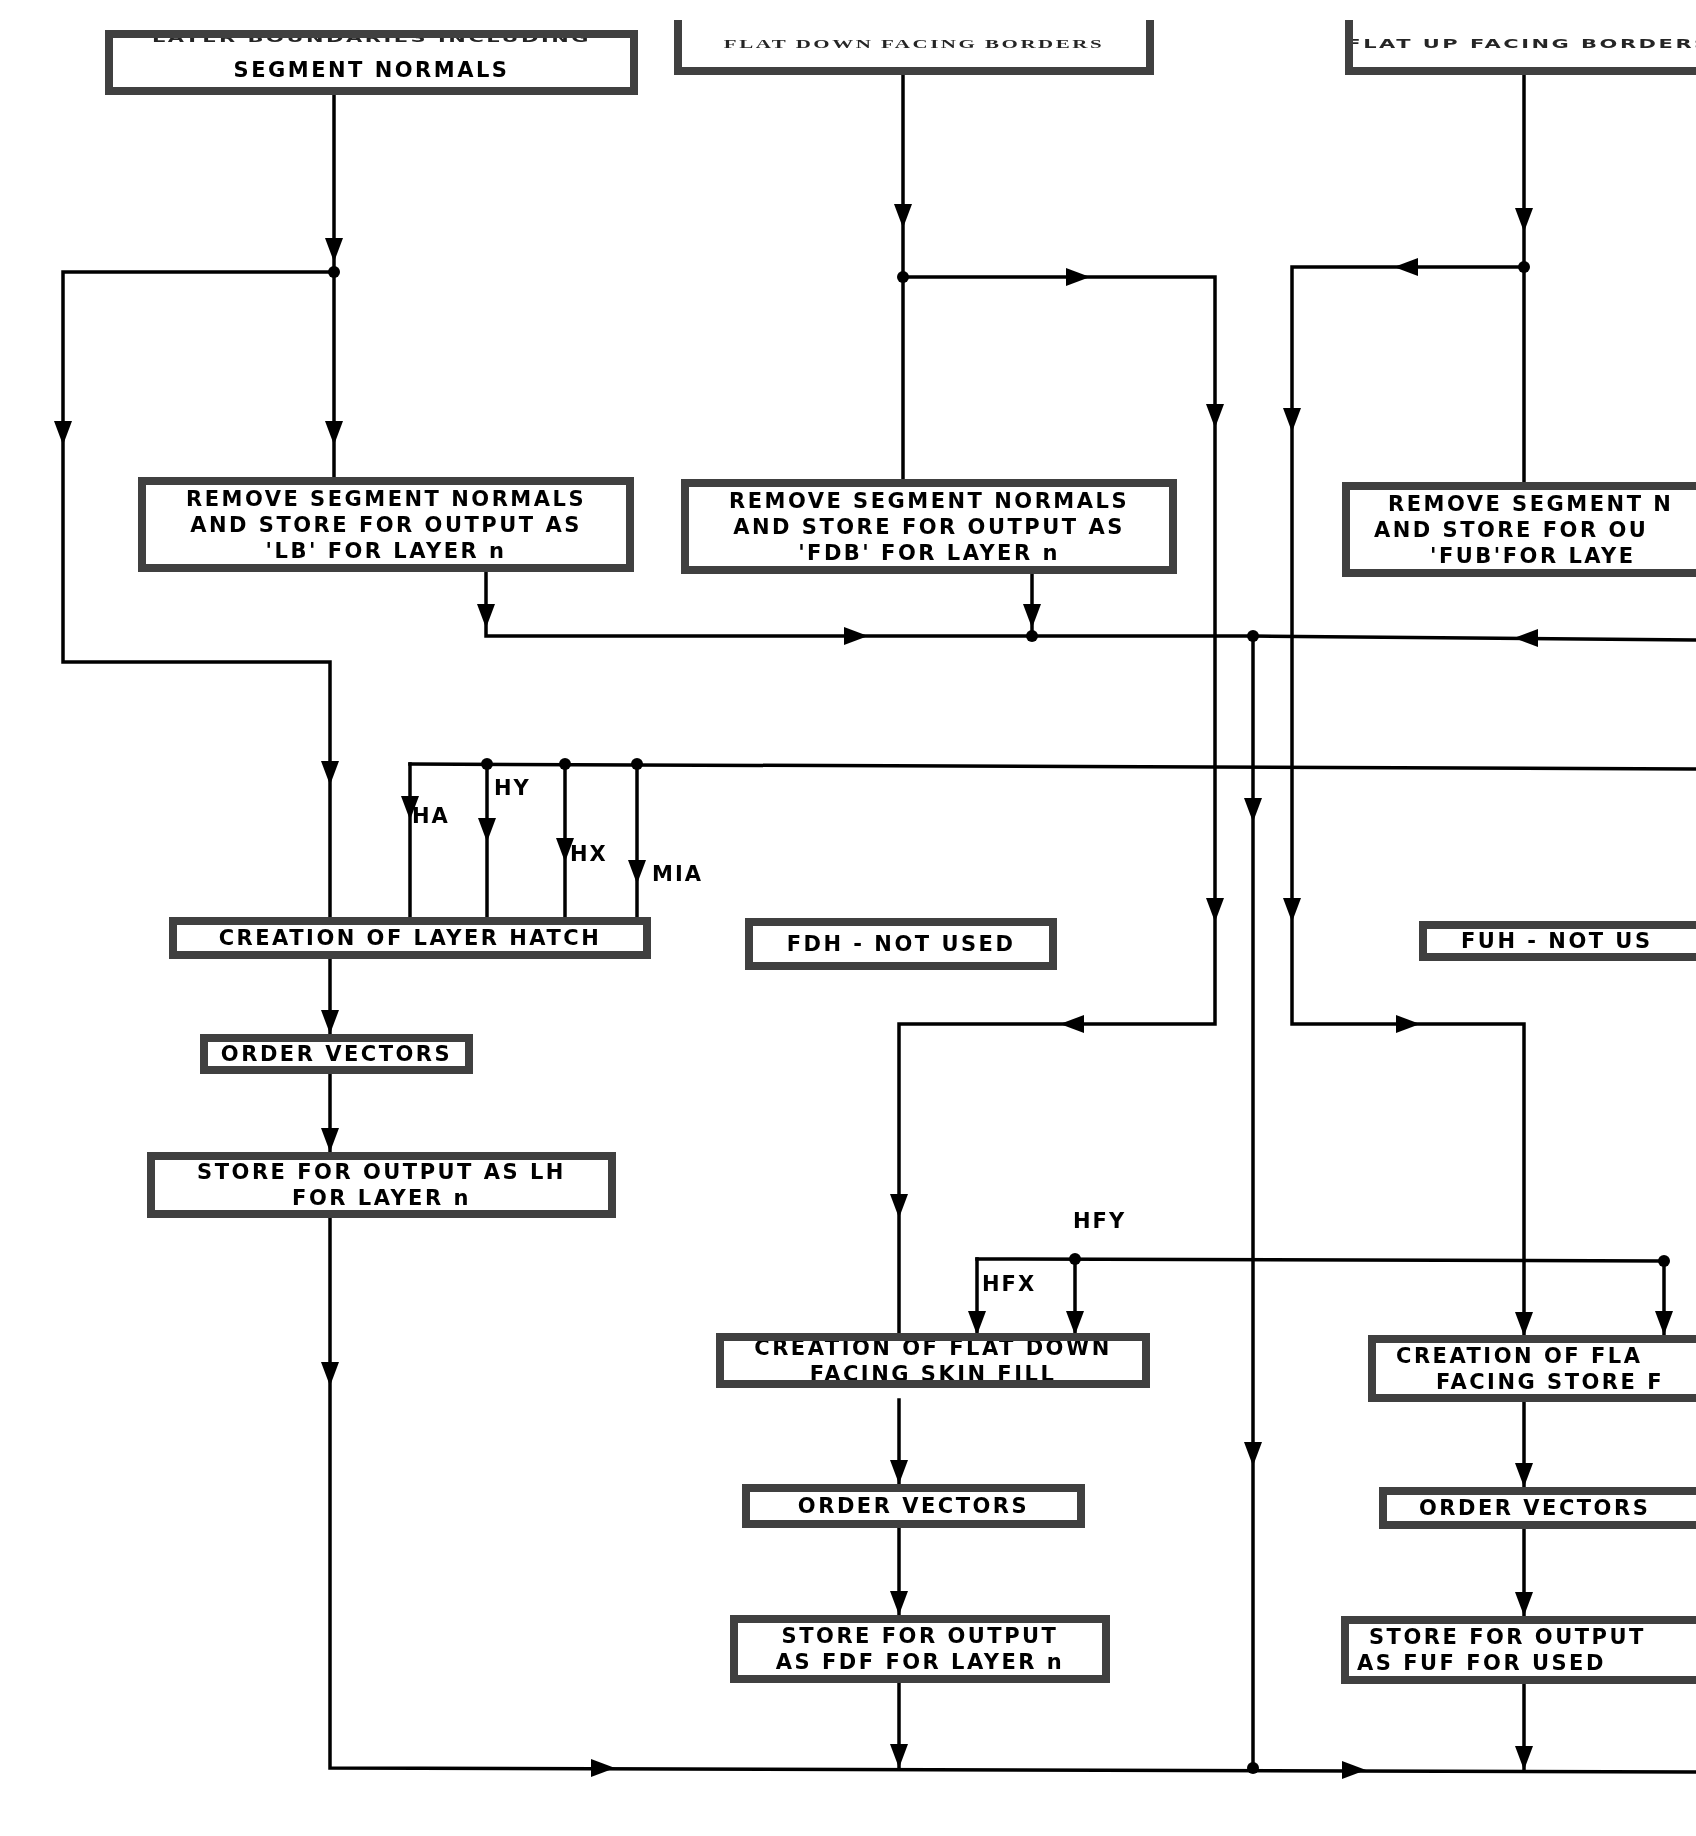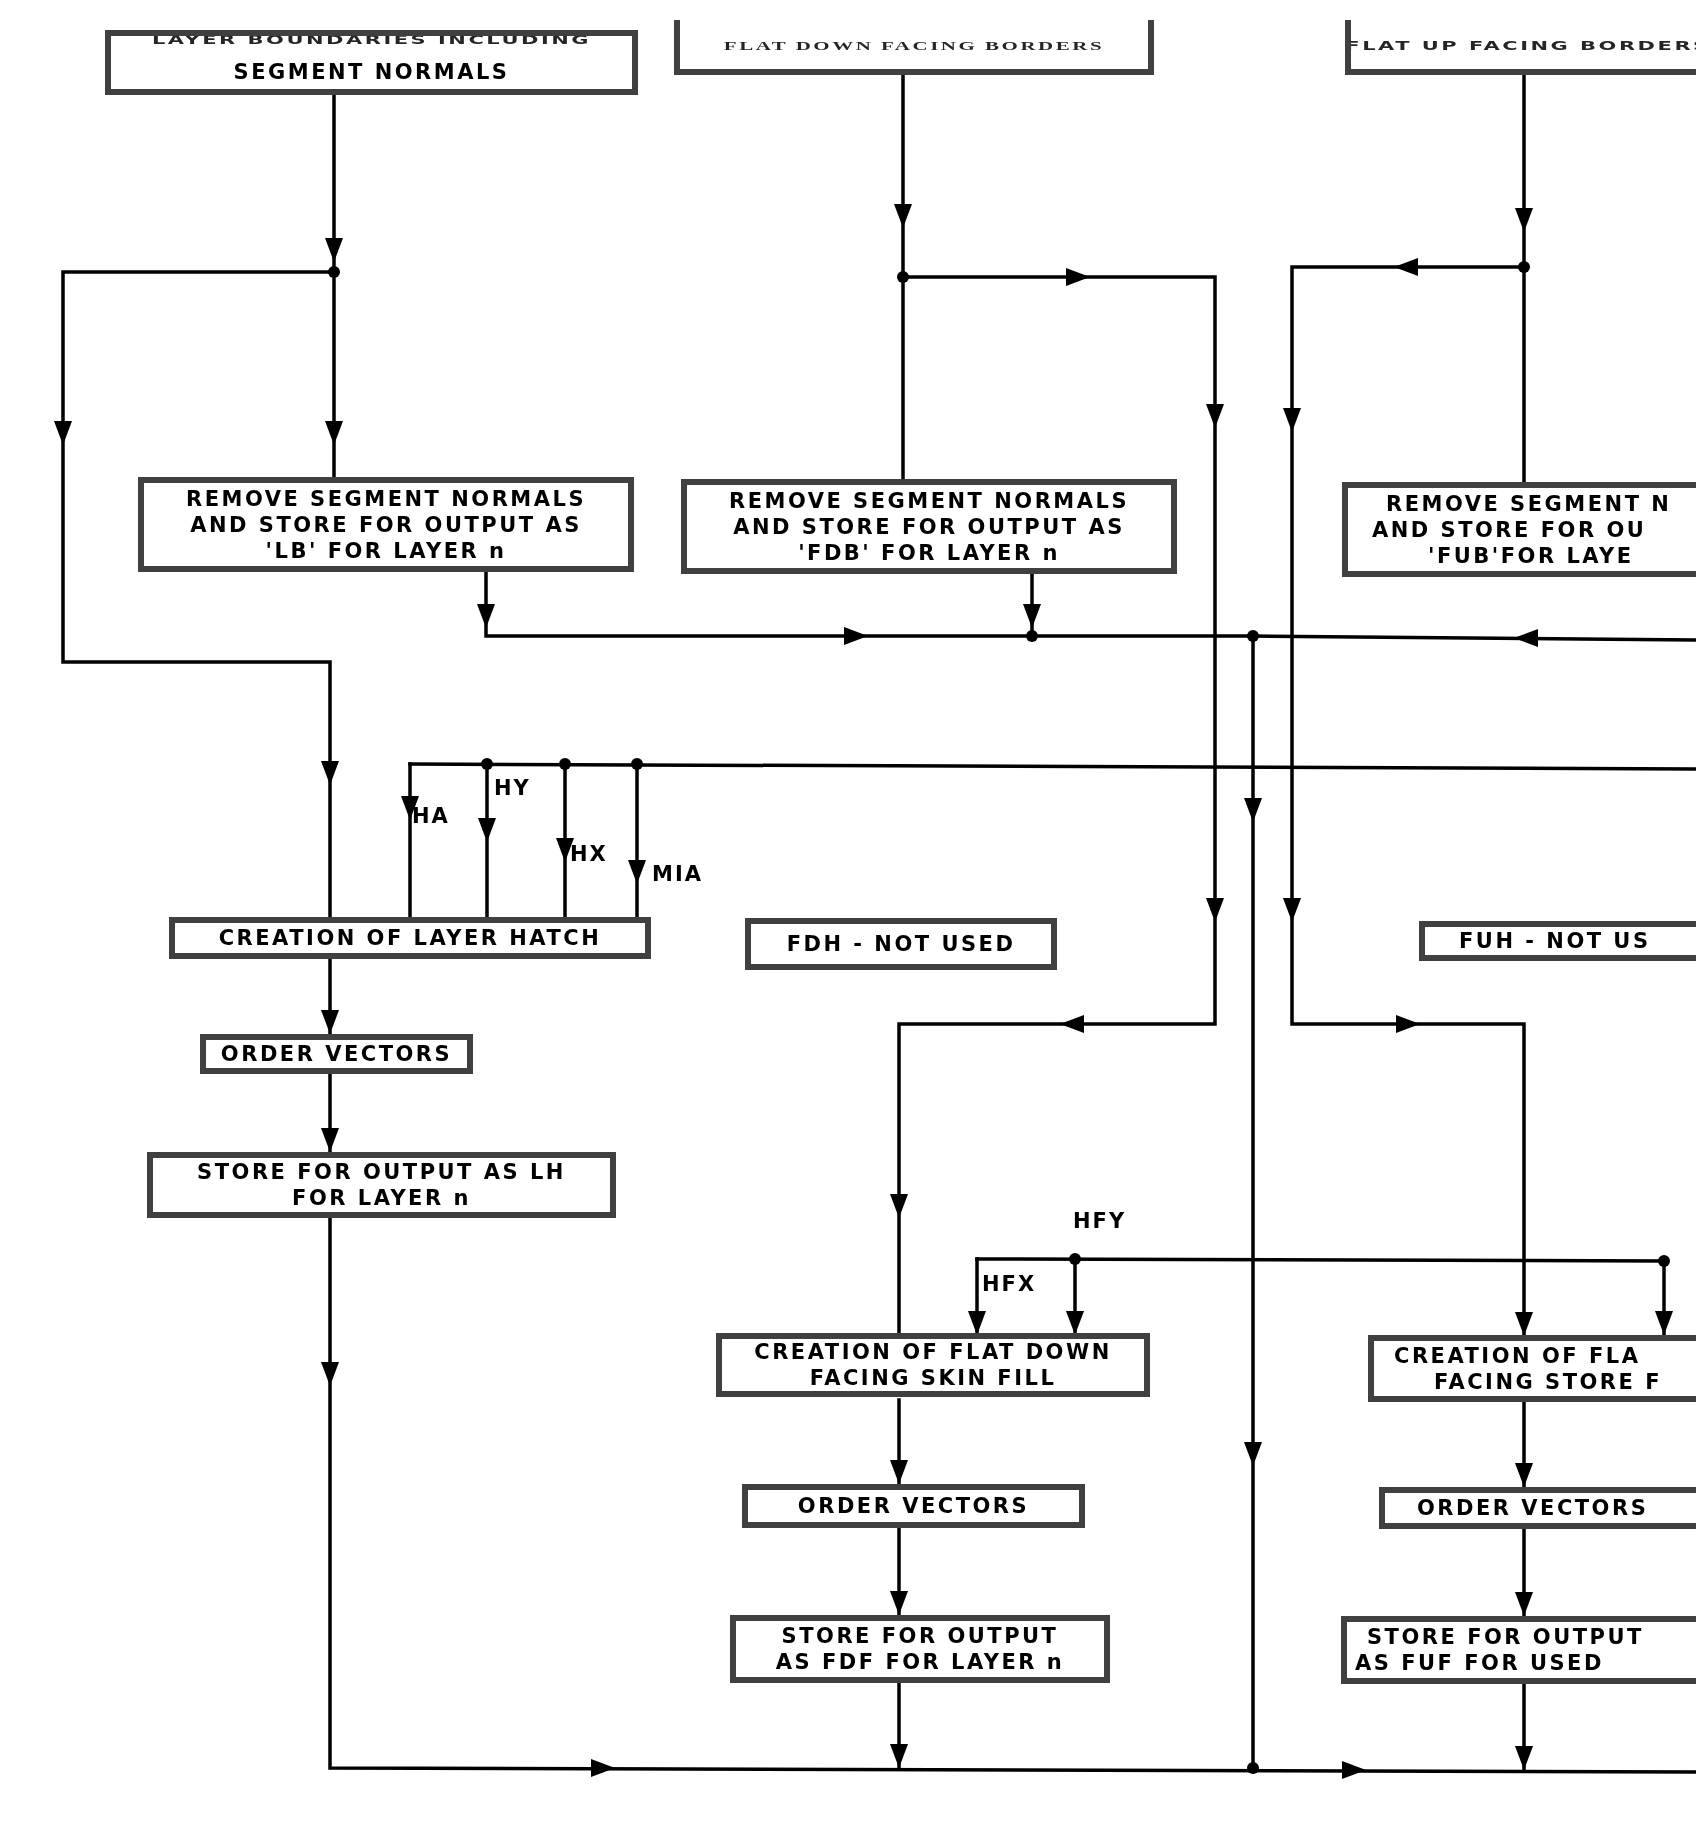--- a/index.html
+++ b/index.html
@@ -1,18 +1,18 @@
 <!DOCTYPE html>
 <html><head>
 <meta charset="utf-8">
 <style>
   html, body { margin:0; padding:0; background:#ffffff; }
   body { width:1696px; height:1836px; position:relative; overflow:hidden; font-family:"DejaVu Sans", sans-serif; }
   #diagram { position:absolute; left:0; top:0; width:1696px; height:1836px; }
-  .box { position:absolute; border:6px solid #404040; background:#fff; box-sizing:border-box;
+  .box { position:absolute; border:8px solid #404040; background:#fff; box-sizing:border-box;
          display:flex; flex-direction:column; align-items:center; justify-content:center;
          font-family:"DejaVu Sans", sans-serif; font-weight:bold; color:#000;
          font-size:21px; letter-spacing:2.5px; line-height:26px; text-align:center; white-space:nowrap; overflow:hidden; }
   .box span { display:block; }
   .lbl { position:absolute; font-family:"DejaVu Sans", sans-serif; font-weight:bold; font-size:21px; letter-spacing:2px; color:#000; }
   .clip-right { border-right:none; }
   .top-partial { justify-content:flex-end; padding-bottom:4px; }
   .cut { color:#000; opacity:0.85; transform:scaleY(0.55); transform-origin:top; margin-top:-8px; }
 </style>
 </head>
@@ -155,21 +155,21 @@
   <span>ORDER VECTORS</span>
 </div>
 <div class="box" style="left:147px; top:1152px; width:469px; height:66px;">
   <span>STORE FOR OUTPUT AS LH</span>
   <span>FOR LAYER n</span>
 </div>
 
 <span class="lbl" style="left:982px; top:1272px;">HFX</span>
 <span class="lbl" style="left:1073px; top:1209px;">HFY</span>
 
-<div class="box" style="left:716px; top:1333px; width:434px; height:64px;">
+<div class="box" style="left:716px; top:1333px; width:434px; height:55px;">
   <span>CREATION OF FLAT DOWN</span>
   <span>FACING SKIN FILL</span>
 </div>
 <div class="box" style="left:742px; top:1484px; width:343px; height:44px;">
   <span>ORDER VECTORS</span>
 </div>
 <div class="box" style="left:730px; top:1615px; width:380px; height:68px;">
   <span>STORE FOR OUTPUT</span>
   <span>AS FDF FOR LAYER n</span>
 </div>

